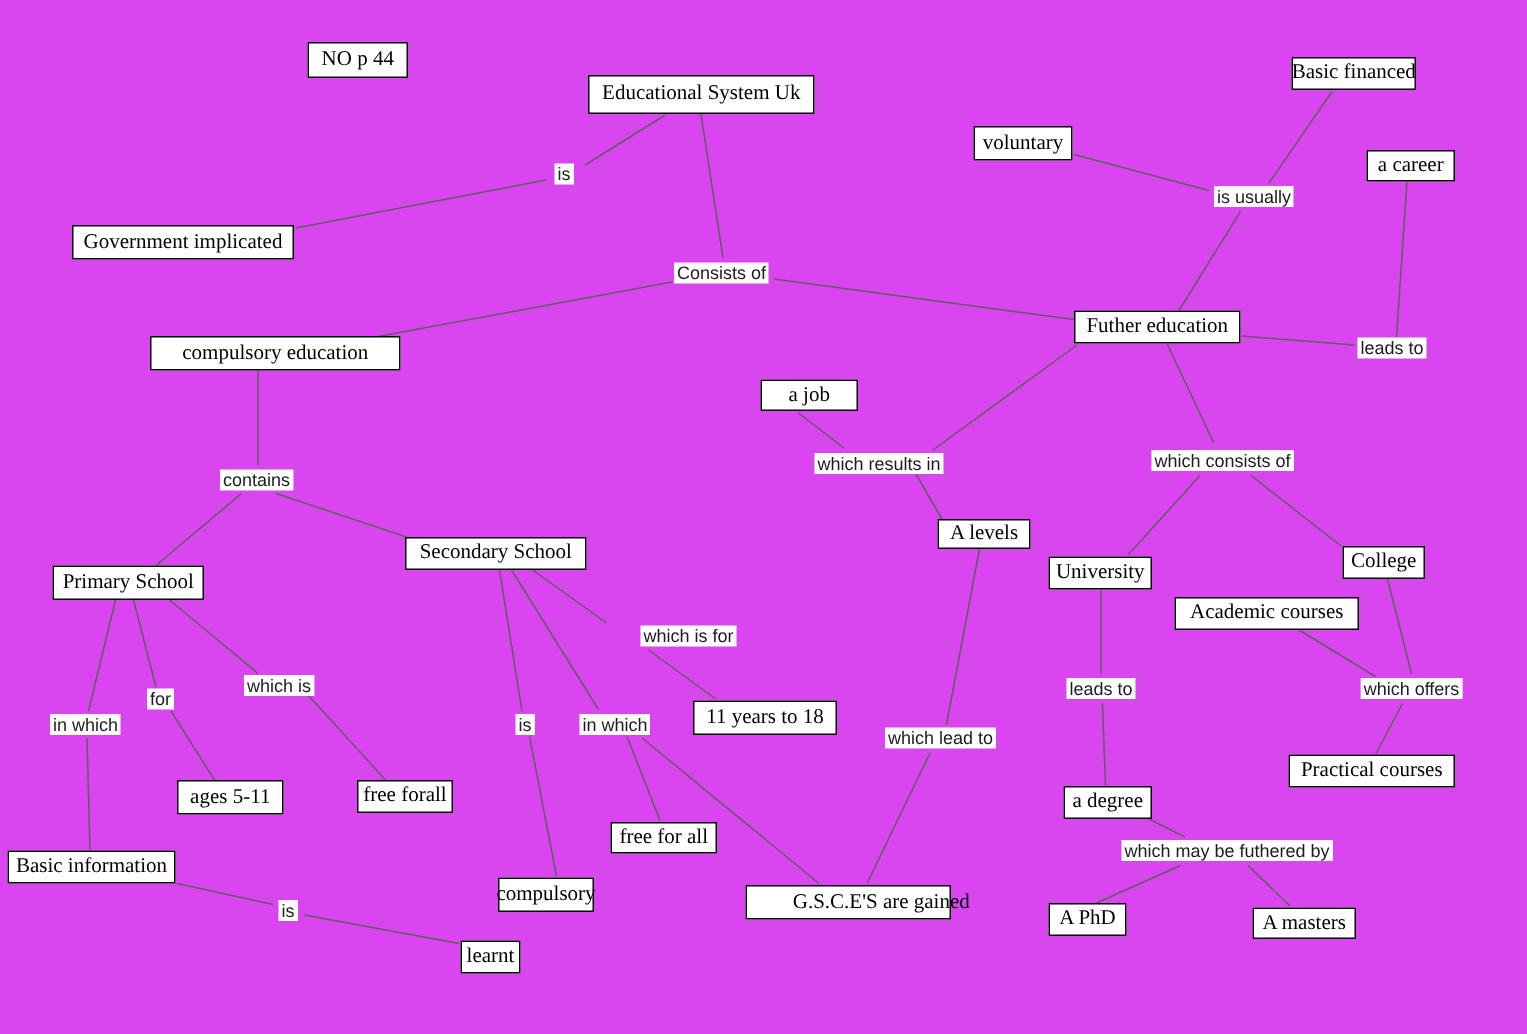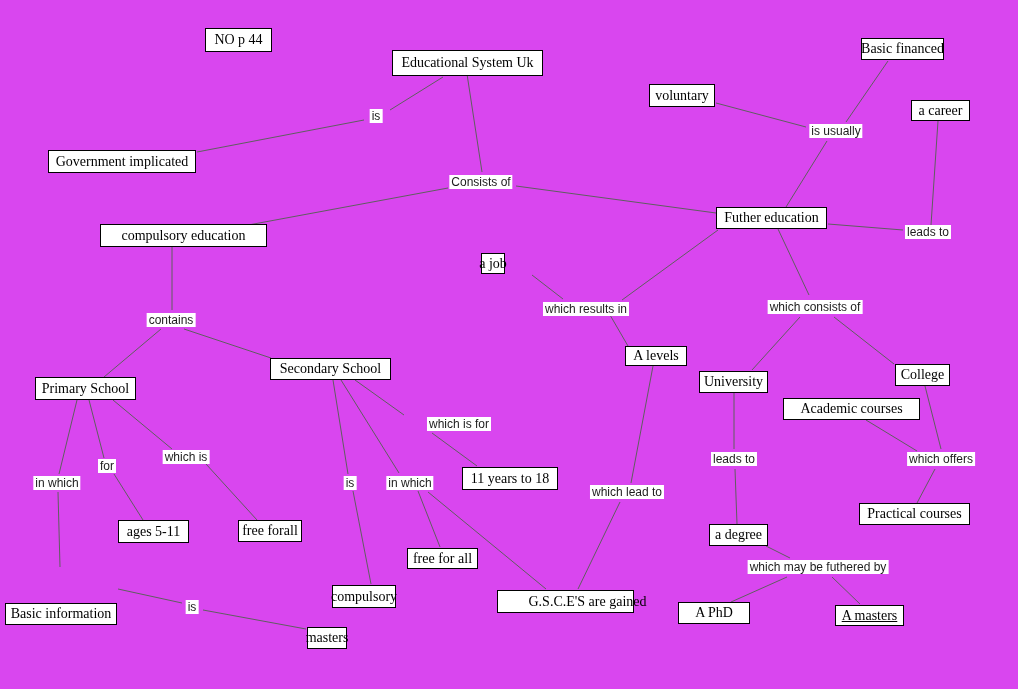--- a/index.html
+++ b/index.html
@@ -102,39 +102,39 @@
     </svg>
   <div id="nodes-layer">
       <div class="concept-node" style="left: 205px; top: 28px; width: 67px; height: 24px;">NO p 44</div>
       <div class="concept-node" style="left: 392px; top: 50px; width: 151px; height: 26px;">Educational System Uk</div>
       <div class="concept-node" style="left: 48px; top: 150px; width: 148px; height: 23px;">Government implicated</div>
       <div class="concept-node" style="left: 100px; top: 224px; width: 167px; height: 23px;">compulsory education</div>
       <div class="concept-node" style="left: 649px; top: 84px; width: 66px; height: 23px;">voluntary</div>
       <div class="concept-node" style="left: 861px; top: 38px; width: 83px; height: 22px;">Basic financed</div>
       <div class="concept-node" style="left: 911px; top: 100px; width: 59px; height: 21px;">a career</div>
       <div class="concept-node" style="left: 716px; top: 207px; width: 111px; height: 22px;">Futher education</div>
-      <div class="concept-node" style="left: 481px; top: 253px; width: 24px; height: 21px;">a job</div>
+      <div class="concept-node" style="left: 507px; top: 253px; width: 65px; height: 21px;">a job</div>
       <div class="concept-node" style="left: 625px; top: 346px; width: 62px; height: 20px;">A levels</div>
       <div class="concept-node" style="left: 699px; top: 371px; width: 69px; height: 22px;">University</div>
       <div class="concept-node" style="left: 895px; top: 364px; width: 55px; height: 22px;">College</div>
-      <div class="concept-node" style="left: 783px; top: 398px; width: 137px; height: 22px;">Academic courses</div>
+      <div class="concept-node" style="left: 783px; top: 398px; width: 123px; height: 22px;">Academic courses</div>
       <div class="concept-node" style="left: 859px; top: 503px; width: 111px; height: 22px;">Practical courses</div>
       <div class="concept-node" style="left: 709px; top: 524px; width: 59px; height: 22px;">a degree</div>
-      <div class="concept-node" style="left: 678px; top: 602px; width: 72px; height: 22px;">A PhD</div>
-      <div class="concept-node" style="left: 835px; top: 605px; width: 69px; height: 21px; text-decoration: underline;">A masters</div>
+      <div class="concept-node" style="left: 699px; top: 602px; width: 52px; height: 22px;">A PhD</div>
+      <div class="concept-node" style="left: 835px; top: 605px; width: 69px; height: 21px;">A masters</div>
       <div class="concept-node" style="left: 35px; top: 377px; width: 101px; height: 23px;">Primary School</div>
       <div class="concept-node" style="left: 270px; top: 358px; width: 121px; height: 22px;">Secondary School</div>
       <div class="concept-node" style="left: 118px; top: 520px; width: 71px; height: 23px;">ages 5-11</div>
       <div class="concept-node" style="left: 238px; top: 520px; width: 64px; height: 22px;">free forall</div>
       <div class="concept-node" style="left: 462px; top: 467px; width: 96px; height: 23px;">11 years to 18</div>
       <div class="concept-node" style="left: 407px; top: 548px; width: 71px; height: 21px;">free for all</div>
       <div class="concept-node" style="left: 332px; top: 585px; width: 64px; height: 23px;">compulsory</div>
       <div class="concept-node" style="left: 497px; top: 590px; width: 137px; height: 23px; padding-left: 44px;">G.S.C.E'S are gained</div>
-      <div class="concept-node" style="left: 5px; top: 567px; width: 112px; height: 22px; margin-top: 36px;">Basic information</div>
-      <div class="concept-node" style="left: 307px; top: 627px; width: 40px; height: 22px;">masters</div>
+      <div class="concept-node" style="left: 5px; top: 567px; width: 112px; height: 22px;">Basic information</div>
+      <div class="concept-node" style="left: 307px; top: 627px; width: 40px; height: 22px;">learnt</div>
       <div class="link-label" style="left: 376px; top: 116px;">is</div>
       <div class="link-label" style="left: 481px; top: 182px;">Consists of</div>
       <div class="link-label" style="left: 836px; top: 131px;">is usually</div>
       <div class="link-label" style="left: 928px; top: 232px;">leads to</div>
       <div class="link-label" style="left: 171px; top: 320px;">contains</div>
       <div class="link-label" style="left: 586px; top: 309px;">which results in</div>
       <div class="link-label" style="left: 815px; top: 307px;">which consists of</div>
       <div class="link-label" style="left: 734px; top: 459px;">leads to</div>
       <div class="link-label" style="left: 941px; top: 459px;">which offers</div>
       <div class="link-label" style="left: 818px; top: 567px;">which may be futhered by</div>

